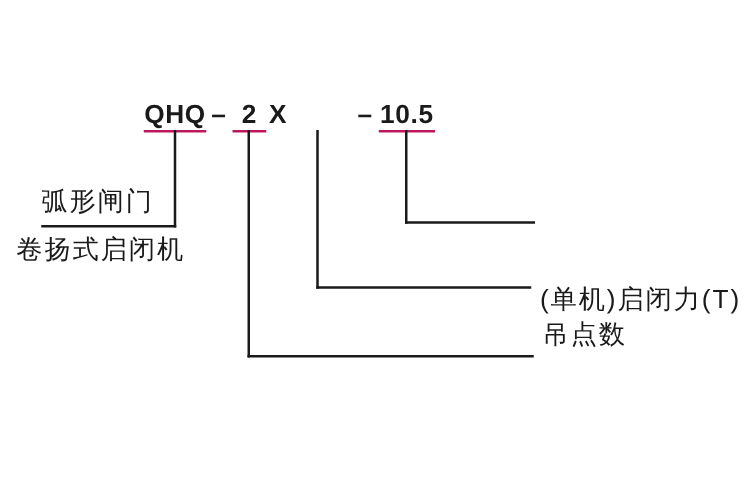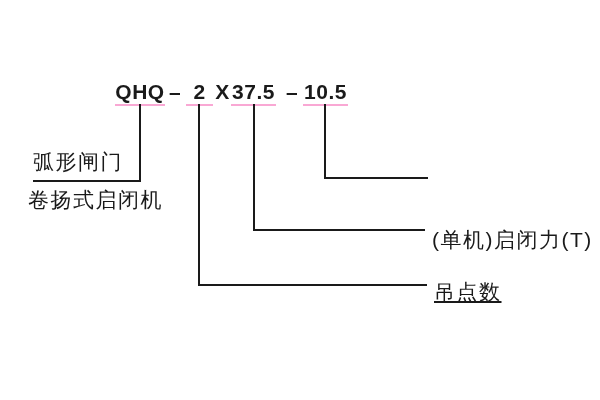--- a/index.html
+++ b/index.html
@@ -23,21 +23,21 @@
     height: 21px;
     font-weight: bold;
     font-size: 21px;
     line-height: 21px;
     text-align: center;
     letter-spacing: 0.5px;
     color: #1a1a1a;
     white-space: nowrap;
   }
   .underlined {
-    border-bottom: 2px solid #f9a8d4;
+    border-bottom: 2px solid #be185d;
     padding-bottom: 2px;
   }
   
   .vl {
     position: absolute;
     width: 2px;
     background: #1a1a1a;
   }
   .hl {
     position: absolute;
@@ -60,40 +60,39 @@
 <div class="canvas">
 
   <span class="seg underlined" style="left:115px; width:50px;">QHQ</span>
 
   <span class="seg" style="left:165px; width:20px;">–</span>
 
   <span class="seg underlined" style="left:186px; width:27px;">2</span>
 
   <span class="seg" style="left:213px; width:19px;">X</span>
 
-  <span class="seg underlined" style="left:231px; width:45px;">37.5</span>
 
   <span class="seg" style="left:282px; width:20px;">–</span>
 
   <span class="seg underlined" style="left:303px; width:45px;">10.5</span>
 
   <div class="vl" style="left:139px; top:104px; height:78px;"></div>
   <div class="hl" style="left:33px; top:180px; width:108px;"></div>
 
   <div class="vl" style="left:198px; top:104px; height:182px;"></div>
   <div class="hl" style="left:198px; top:284px; width:229px;"></div>
 
   <div class="vl" style="left:253px; top:104px; height:127px;"></div>
   <div class="hl" style="left:253px; top:229px; width:172px;"></div>
 
   <div class="vl" style="left:324px; top:104px; height:75px;"></div>
   <div class="hl" style="left:324px; top:177px; width:104px;"></div>
 
   <div class="lbl" style="left:33px; top:150px;">弧形闸门</div>
 
-  <div class="lbl" style="left:28px; top:188px;text-align:center;">卷扬式启闭机</div>
+  <div class="lbl" style="left:13px; top:188px;text-align:center;">卷扬式启闭机</div>
 
 
   <div class="lbl" style="left:432px; top:228px;">(单机)启闭力(T)</div>
 
-  <div class="lbl" style="left:434px; top:280px;text-decoration:underline;">吊点数</div>
+  <div class="lbl" style="left:434px; top:256px;">吊点数</div>
 
 </div>
 
 </body></html>

